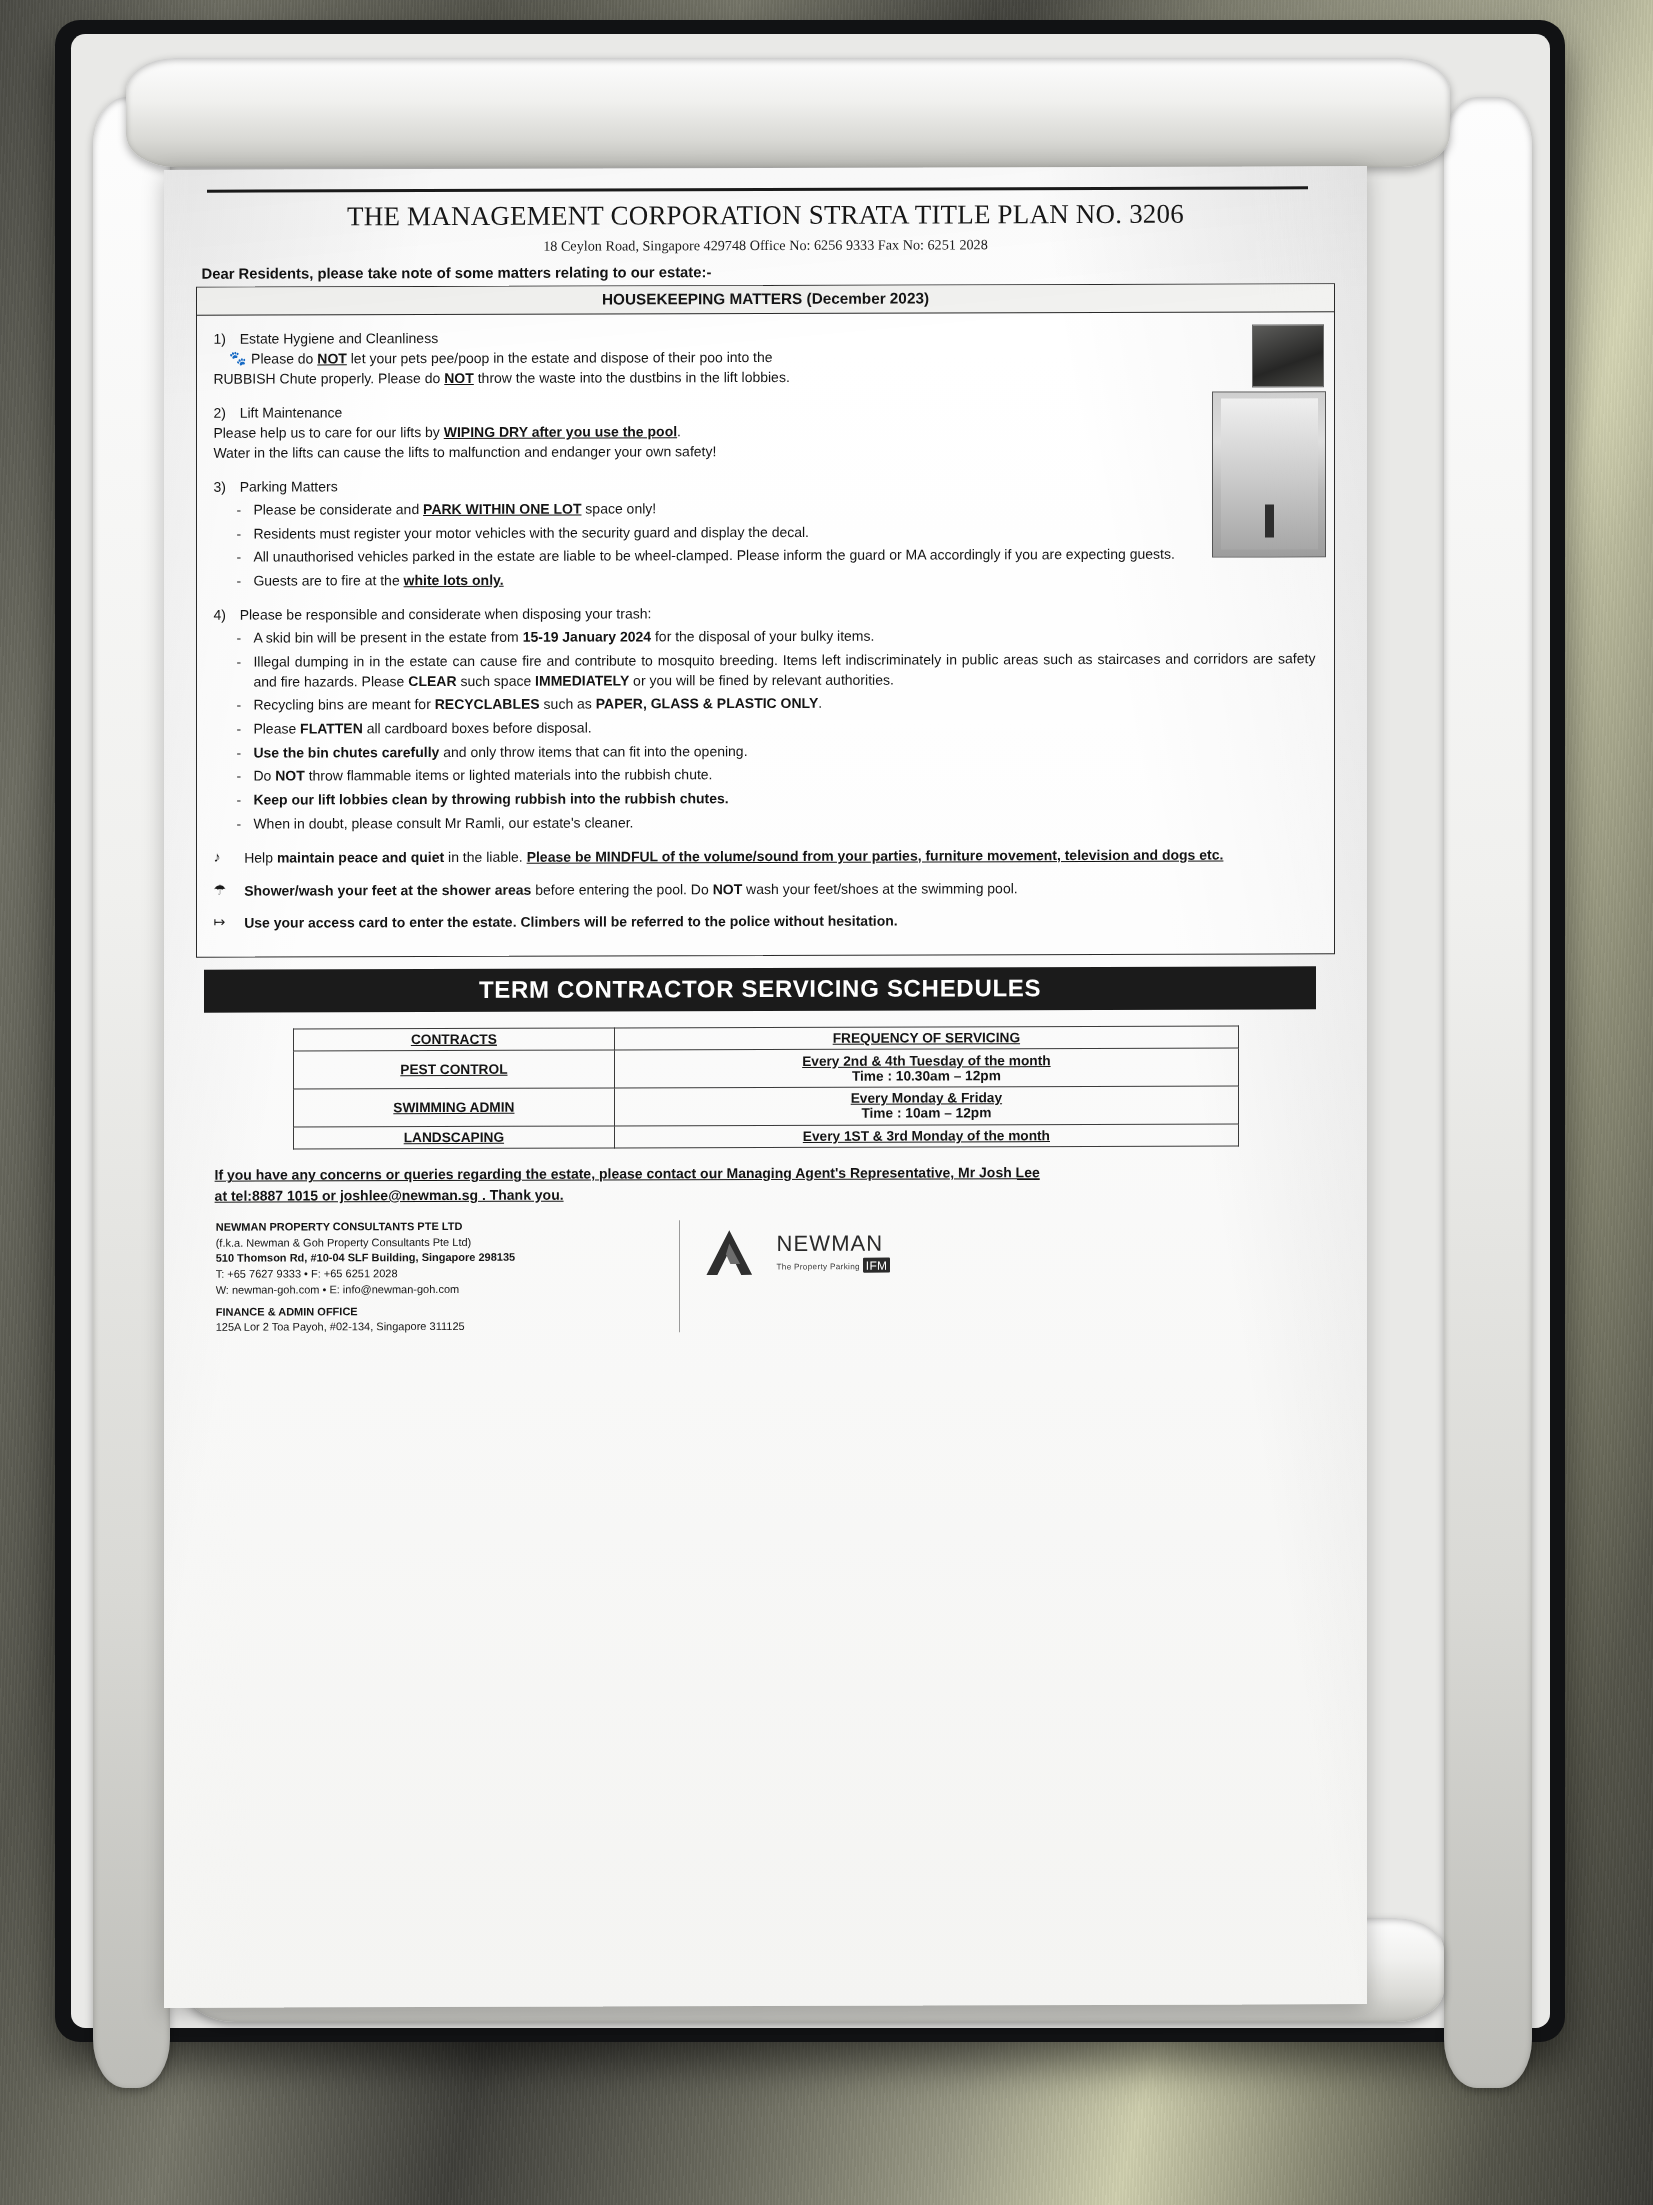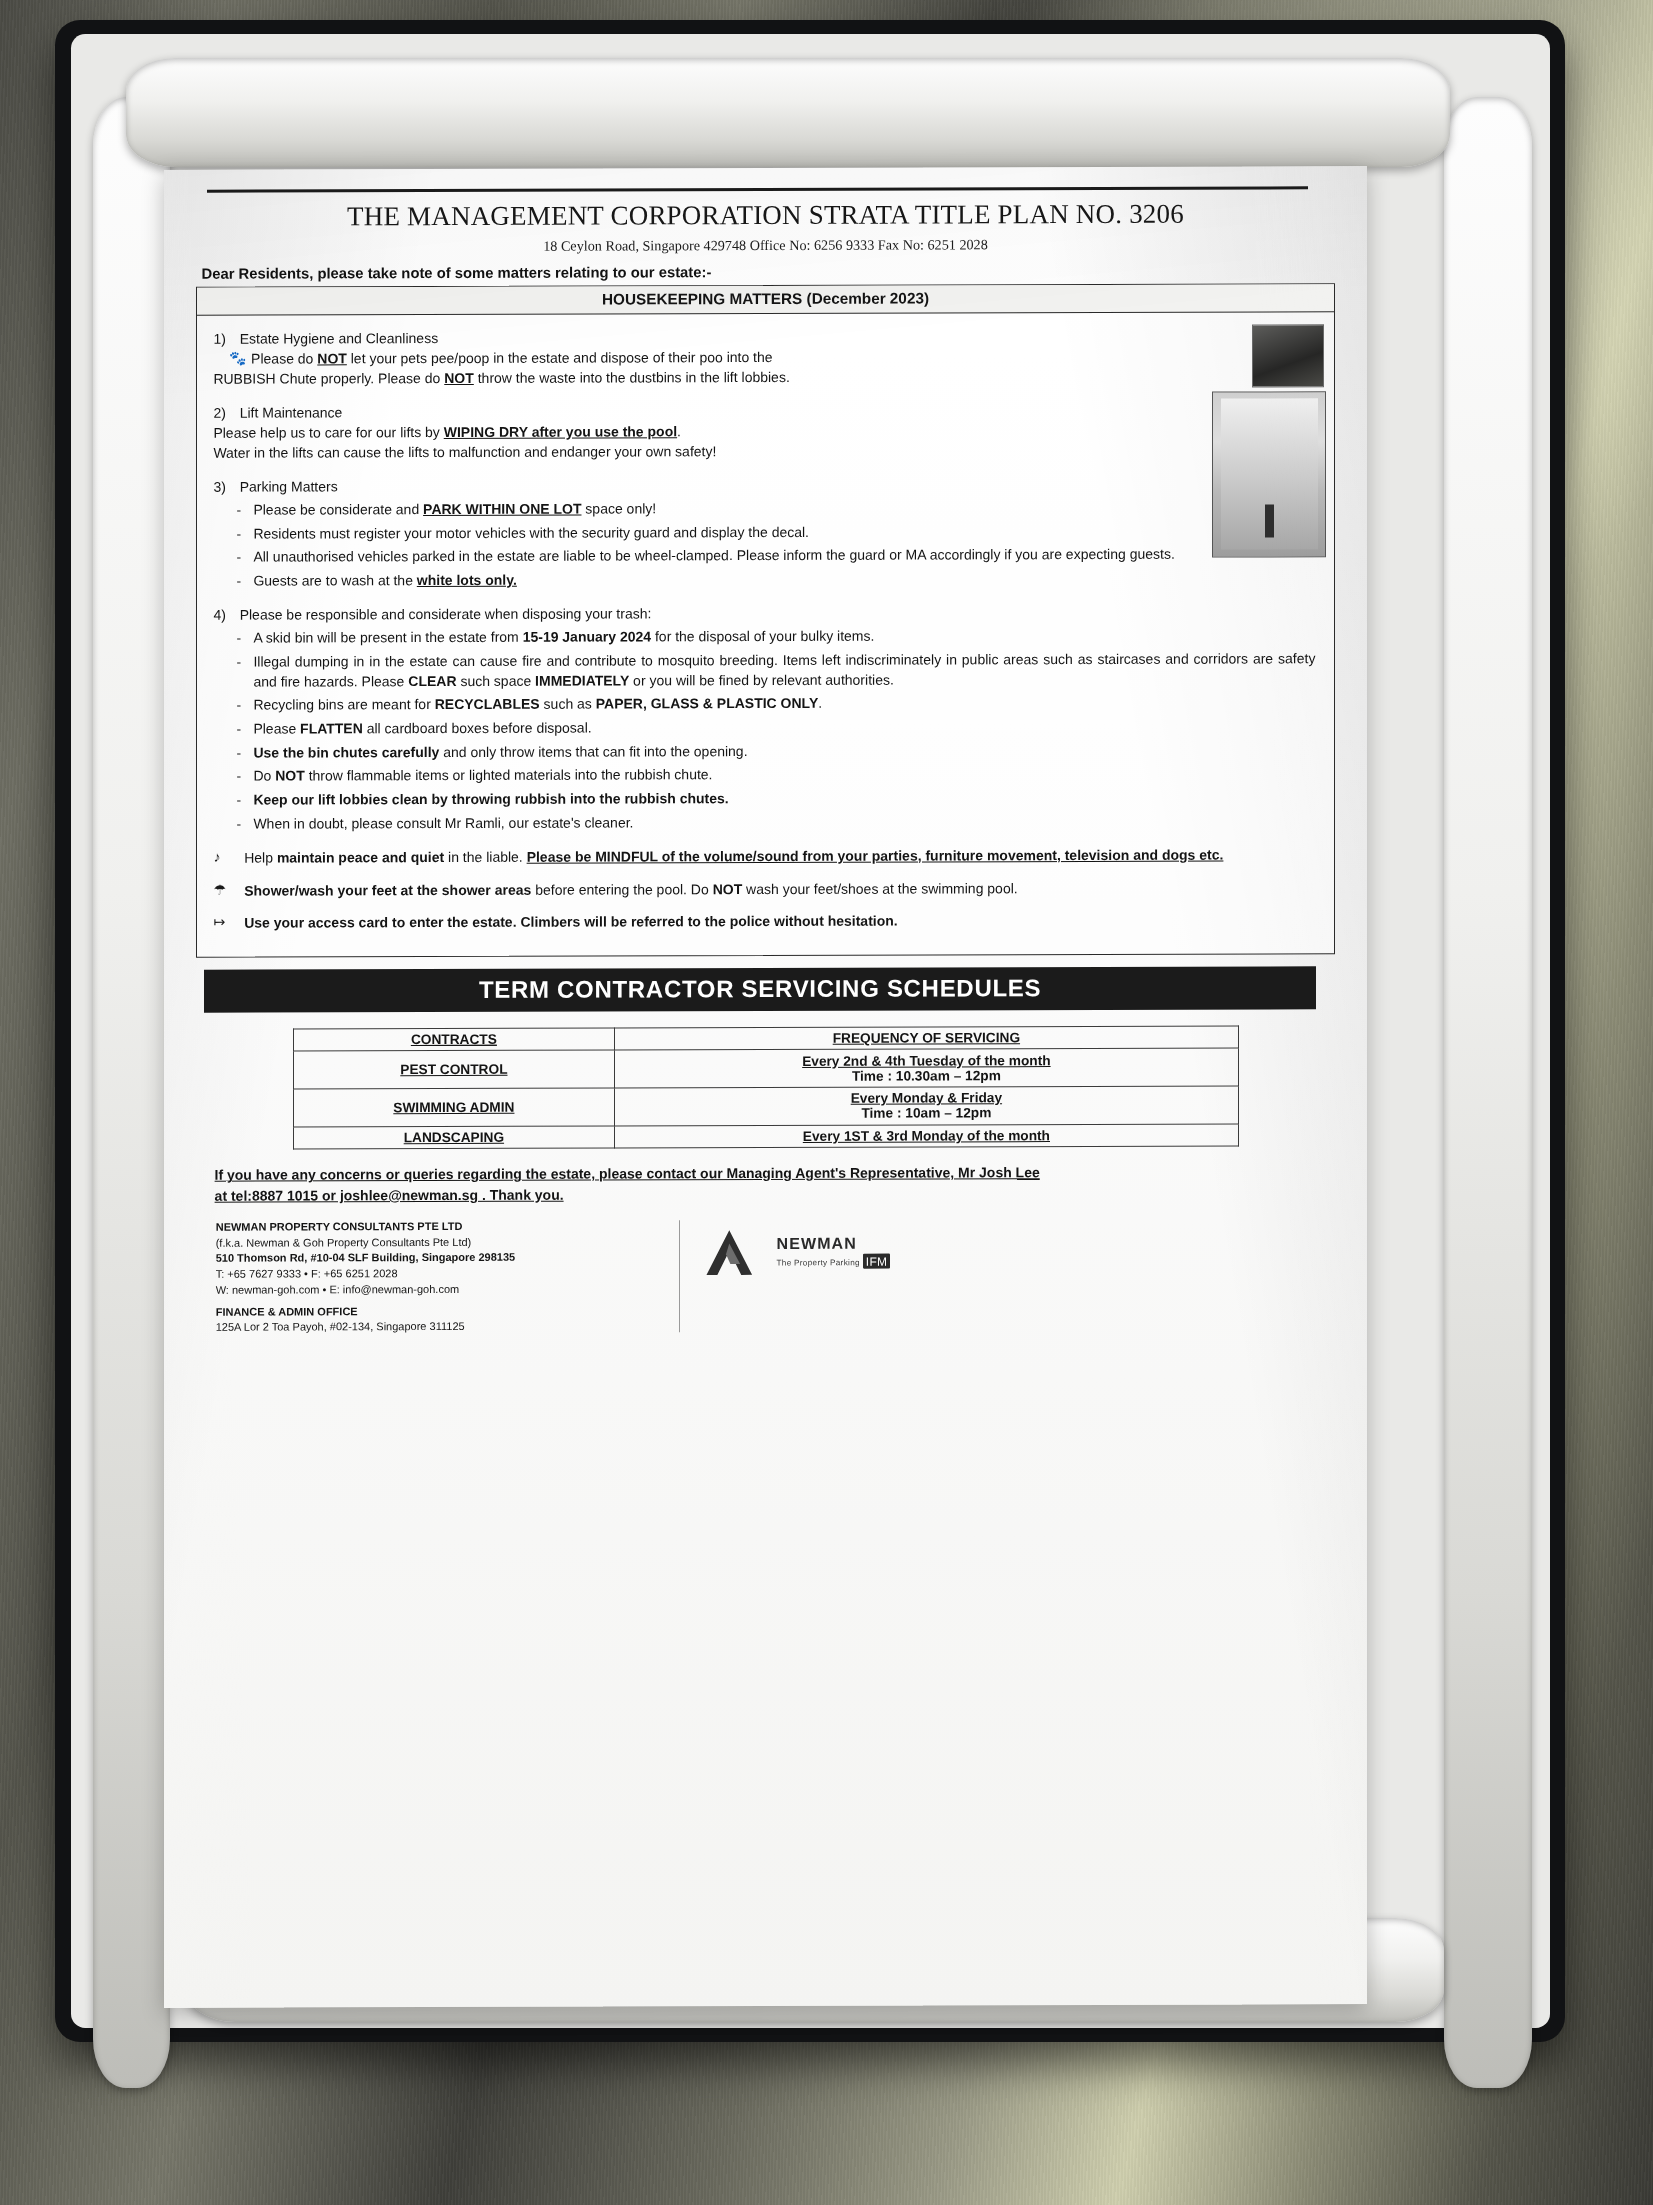--- a/index.html
+++ b/index.html
@@ -286,22 +286,22 @@
     margin: 2.2px 22px 2.2px 164px;
   }
   #footer-brand {
     display: flex;
     align-items: center;
     gap: 14.2px;
     padding-top: 8.8px;
   }
   #brand-mark { width: 60px; height: 50px; }
   #brand-text .big {
-    font-size: 16px;
-    font-weight: bold;
+    font-size: 22px;
+    font-weight: normal;
     letter-spacing: 1.1px;
     color: #2a2a2a;
   }
   #brand-text .small {
     font-size: 8.2px;
     letter-spacing: 0.3px;
     color: #3a3a3a;
     margin-top: 1.6px;
   }
   .ifm {
@@ -370,21 +370,21 @@
 
         <div class="item">
           <div class="item-head">
             <span class="num">3)</span>
             <span class="head-text">Parking Matters</span>
           </div>
           <ul class="dashes">
             <li><span>Please be considerate and </span><span class="bu">PARK WITHIN ONE LOT</span><span> space only!</span></li>
             <li><span>Residents must register your motor vehicles with the security guard and display the decal.</span></li>
             <li><span>All unauthorised vehicles parked in the estate are liable to be wheel-clamped. Please inform the guard or MA accordingly if you are expecting guests.</span></li>
-            <li><span>Guests are to wash at the </span><span class="bu">white lots only.</span></li>
+            <li><span>Guests are to fire at the </span><span class="bu">white lots only.</span></li>
           </ul>
         </div>
 
         <div class="item">
           <div class="item-head">
             <span class="num">4)</span>
             <span class="head-text">Please be responsible and considerate when disposing your trash:</span>
           </div>
           <ul class="dashes">
             <li><span>A skid bin will be present in the estate from </span><span class="b">15-19 January 2024</span><span> for the disposal of your bulky items.</span></li>

